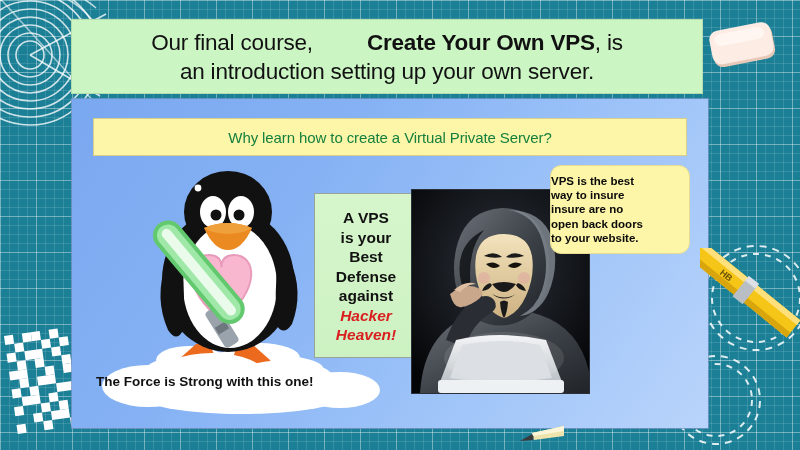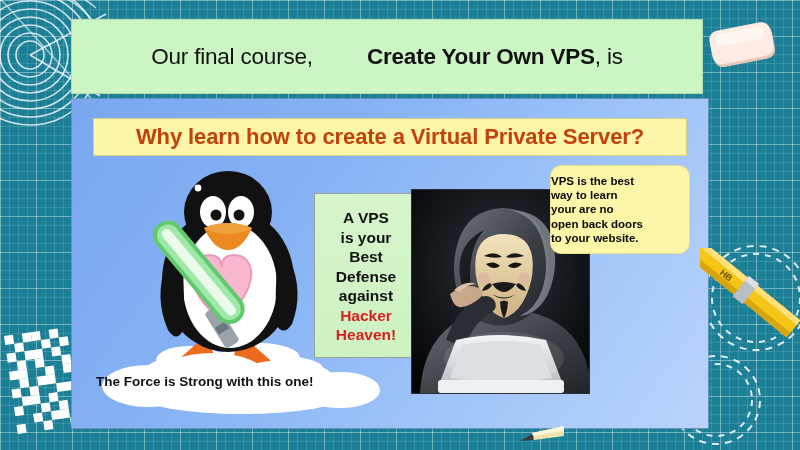--- a/index.html
+++ b/index.html
@@ -74,23 +74,23 @@
     width: 594px;
     height: 38px;
     background: #fdf5a8;
     border: 1px solid #d8d08a;
     box-sizing: border-box;
     display: flex;
     align-items: center;
     justify-content: center;
   }
   .question-banner span {
-    color: #c2410c;
-    font-size: 22px;
-    font-weight: bold;
+    color: #15803d;
+    font-size: 15px;
+    font-weight: normal;
     letter-spacing: -0.1px;
     white-space: nowrap;
   }
 
   
   .defense-box {
     position: absolute;
     left: 314px;
     top: 193px;
     width: 104px;
@@ -104,21 +104,21 @@
     justify-content: center;
     padding-top: 2px;
   }
   .defense-line {
     font-size: 15.5px;
     font-weight: bold;
     line-height: 19.5px;
     color: #111111;
     white-space: nowrap;
   }
-  .defense-line.red { color: #d91f1f; }
+  .defense-line.red { color: #d91f1f; font-style: italic; }
 
   
   .hacker-photo {
     position: absolute;
     left: 412px;
     top: 190px;
     width: 177px;
     height: 203px;
     background: #05070a;
     overflow: hidden;
@@ -239,20 +239,21 @@
       <rect x="18" y="81" width="9" height="9"></rect>
         <rect x="36" y="81" width="18" height="9"></rect>
       <rect x="0" y="90" width="9" height="9"></rect>
         <rect x="27" y="90" width="9" height="9"></rect>
       <rect x="54" y="90" width="9" height="9"></rect>
     </g>
   </svg>
 
   <div class="title-box">
     <div class="title-line"><span>Our final course, </span><b>Create Your Own VPS</b><span>, is</span></div>
+    <div class="title-line">an introduction setting up your own server.</div>
   </div>
 
   <div class="blue-panel"></div>
 
   <div class="question-banner">
     <span>Why learn how to create a Virtual Private Server?</span>
   </div>
 
   <svg class="tux" viewBox="0 0 190 212">
 
@@ -387,22 +388,22 @@
         <path d="M50 155 q40-8 78 0 l12 33 q-52 8-102 0 z" fill="#d8dde2"></path>
         <rect x="26" y="190" width="126" height="13" rx="3" fill="#eef1f4"></rect>
       </g>
 
       <ellipse cx="92" cy="168" rx="60" ry="26" fill="#ffffff" opacity="0.10"></ellipse>
     </svg>
   </div>
 
   <div class="callout">
     <div class="callout-line">VPS is the best</div>
-    <div class="callout-line">way to learn</div>
-    <div class="callout-line">your are no</div>
+    <div class="callout-line">way to insure</div>
+    <div class="callout-line">insure are no</div>
     <div class="callout-line">open back doors</div>
     <div class="callout-line">to your website.</div>
   </div>
 
   <svg class="eraser" viewBox="0 0 72 48">
     <g transform="rotate(-11 36 24)">
       <rect x="5" y="7" width="62" height="34" rx="9" fill="#e8c9b8"></rect>
       <rect x="4" y="4" width="62" height="34" rx="9" fill="#fdece4"></rect>
       <rect x="9" y="8" width="50" height="12" rx="6" fill="#fff6f1"></rect>
     </g>

